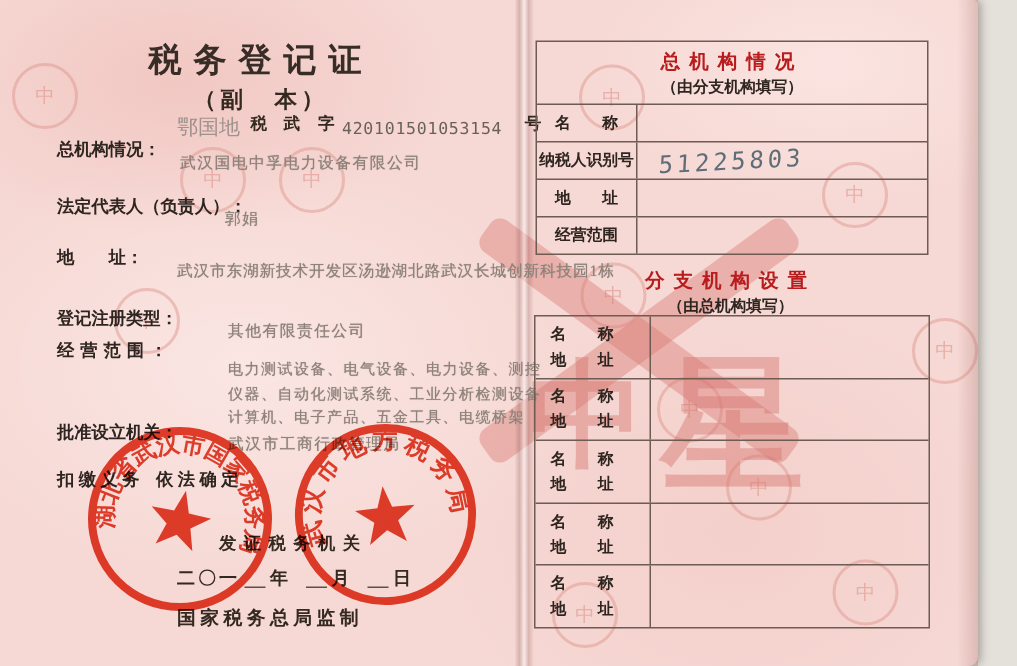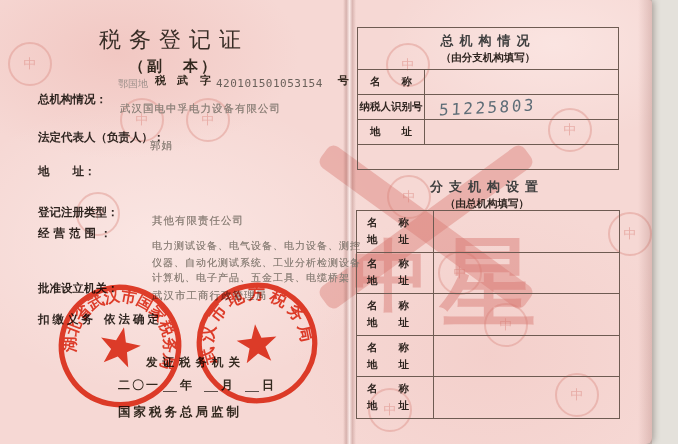--- a/index.html
+++ b/index.html
@@ -27,46 +27,46 @@
         background:rgba(216,122,115,.42);z-index:0;}
   .wm-zhong{position:absolute;left:352px;top:238px;font-size:78px;font-weight:bold;
         color:rgba(214,118,110,.45);z-index:0;line-height:1;}
   .wm-xing{position:absolute;left:440px;top:236px;font-size:96px;font-weight:bold;
         color:rgba(214,118,110,.45);z-index:0;line-height:1;}
   .wm-small{position:absolute;left:484px;top:272px;font-size:23px;font-weight:bold;
         color:rgba(255,255,255,.92);letter-spacing:2px;z-index:0;}
 
   
   .t{position:absolute;z-index:2;color:#33291f;}
-  .title{left:86px;top:25px;width:176px;text-align:center;font-size:22px;font-weight:normal;
+  .title{left:86px;top:25px;width:176px;text-align:center;font-size:22px;font-weight:bold;
          letter-spacing:8px;color:#382d26;}
   .subtitle{left:86px;top:57px;width:176px;text-align:center;font-size:15px;font-weight:bold;
          letter-spacing:3px;}
   .serial{left:118px;top:76px;display:flex;align-items:baseline;}
-  .serial .region{font-size:10px;color:#a0928d;}
+  .serial .region{font-size:14px;color:#a0928d;}
   .serial .fchar{font-size:11px;font-weight:bold;transform:translateY(-3px);}
   .serial .num{font-family:"DejaVu Sans Mono",monospace;font-size:11px;color:#6b615b;letter-spacing:.5px;margin-left:5px;}
   .lbl{font-size:11.5px;font-weight:bold;color:#2f2520;white-space:nowrap;}
   .val{font-size:10.5px;color:#8e827a;letter-spacing:1px;white-space:nowrap;text-shadow:0 0 .6px #9a8d85;}
   .ls4{letter-spacing:4px;}
   .issuer{left:146px;top:355px;font-size:11.5px;font-weight:bold;letter-spacing:5px;}
   .dateline{left:118px;top:377px;display:flex;align-items:center;font-size:12px;font-weight:bold;letter-spacing:2px;}
   .blank{display:inline-block;width:14px;height:11px;border-bottom:1px solid #5d4f49;margin:0 3px;}
   .footer{left:118px;top:404px;font-size:12.5px;font-weight:bold;letter-spacing:3px;}
 
   
   .seal{position:absolute;z-index:4;mix-blend-mode:multiply;opacity:.92;}
   .seal.national{left:56px;top:282px;width:128px;height:128px;transform:rotate(12deg);}
   .seal.local{left:194px;top:280px;width:126px;height:126px;transform:rotate(-6deg);}
 
   
   .tbl{position:absolute;z-index:2;background:transparent;border:1px solid #6e5b52;}
   .head-tbl{left:357px;top:27px;width:260px;height:141px;display:flex;flex-direction:column;}
   .tbl-head{height:41px;display:flex;flex-direction:column;align-items:center;justify-content:center;}
-  .tbl-title{font-size:13px;font-weight:bold;letter-spacing:6px;color:#404040;font-family:Liberation Serif, serif;}
+  .tbl-title{font-size:13px;font-weight:bold;letter-spacing:6px;color:#b91c1c;font-family:Liberation Serif, serif;}
   .tbl-sub{font-size:10.5px;font-weight:bold;color:#2f2520;margin-top:1px;}
   .trow{flex:1;display:flex;border-top:1px solid #6e5b52;}
   .tlabel{width:66px;border-right:1px solid #6e5b52;display:flex;align-items:center;justify-content:center;
           font-size:10.5px;font-weight:bold;color:#2f2520;white-space:nowrap;}
   .tval{flex:1;display:flex;align-items:center;}
   .hand{margin-left:14px;font-family:"DejaVu Sans Mono",monospace;font-size:16px;
         color:#5e6d77;letter-spacing:2.5px;transform:rotate(-3deg) skewX(-6deg);}
   .branch-title{left:357px;top:178px;width:260px;text-align:center;z-index:2;}
   .branch-title .tbl-title{display:block;}
   .branch-tbl{left:356px;top:210px;width:262px;height:207px;display:flex;flex-direction:column;}
@@ -139,20 +139,21 @@
       <span class="fchar" style="margin-left:15px">号</span>
     </div>
 
     <div class="t lbl" style="left:38px;top:92px">总机构情况：</div>
     <div class="t val" style="left:120px;top:102px">武汉国电中孚电力设备有限公司</div>
 
     <div class="t lbl" style="left:38px;top:130px">法定代表人（负责人）：</div>
     <div class="t val" style="left:150px;top:139px">郭娟</div>
 
     <div class="t lbl" style="left:38px;top:164px">地　　址：</div>
+    <div class="t val" style="left:118px;top:174px;letter-spacing:.5px">武汉市东湖新技术开发区汤逊湖北路武汉长城创新科技园1栋</div>
 
     <div class="t lbl" style="left:38px;top:205px">登记注册类型：</div>
     <div class="t val" style="left:152px;top:214px">其他有限责任公司</div>
 
     <div class="t lbl ls4" style="left:38px;top:226px">经营范围：</div>
     <div class="t val" style="left:152px;top:239px;font-size:10px">电力测试设备、电气设备、电力设备、测控</div>
     <div class="t val" style="left:152px;top:256px;font-size:10px">仪器、自动化测试系统、工业分析检测设备</div>
     <div class="t val" style="left:152px;top:271px;font-size:10px">计算机、电子产品、五金工具、电缆桥架</div>
 
     <div class="t lbl" style="left:38px;top:281px">批准设立机关：</div>
@@ -210,20 +211,21 @@
         <div class="tlabel">纳税人识别号</div>
         <div class="tval">
           <span class="hand">51225803</span>
         </div>
       </div>
       <div class="trow">
         <div class="tlabel">地　　址</div>
         <div class="tval"></div>
       </div>
       <div class="trow">
+        <div class="tlabel">经营范围</div>
         <div class="tval"></div>
       </div>
     </div>
 
     <div class="t branch-title">
       <span class="tbl-title">分支机构设置</span>
       <div class="tbl-sub">（由总机构填写）</div>
     </div>
 
     <div class="tbl branch-tbl">

